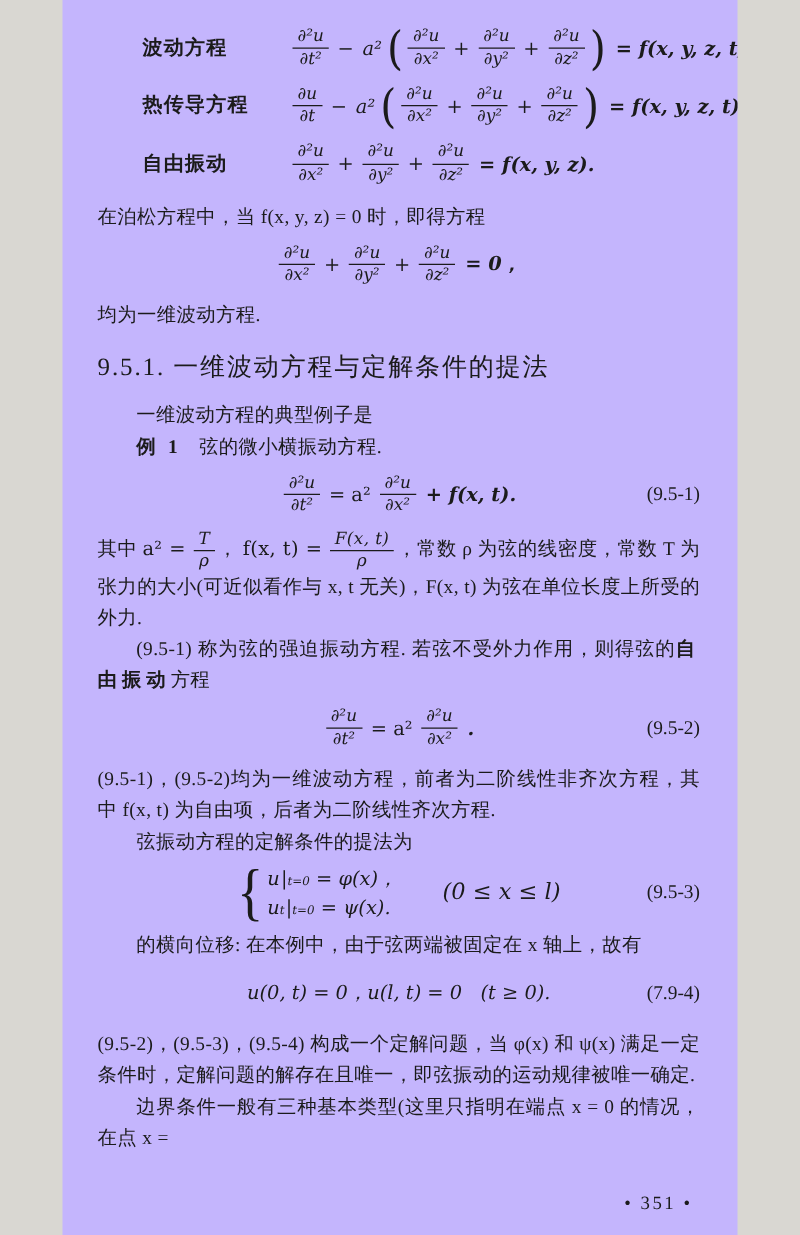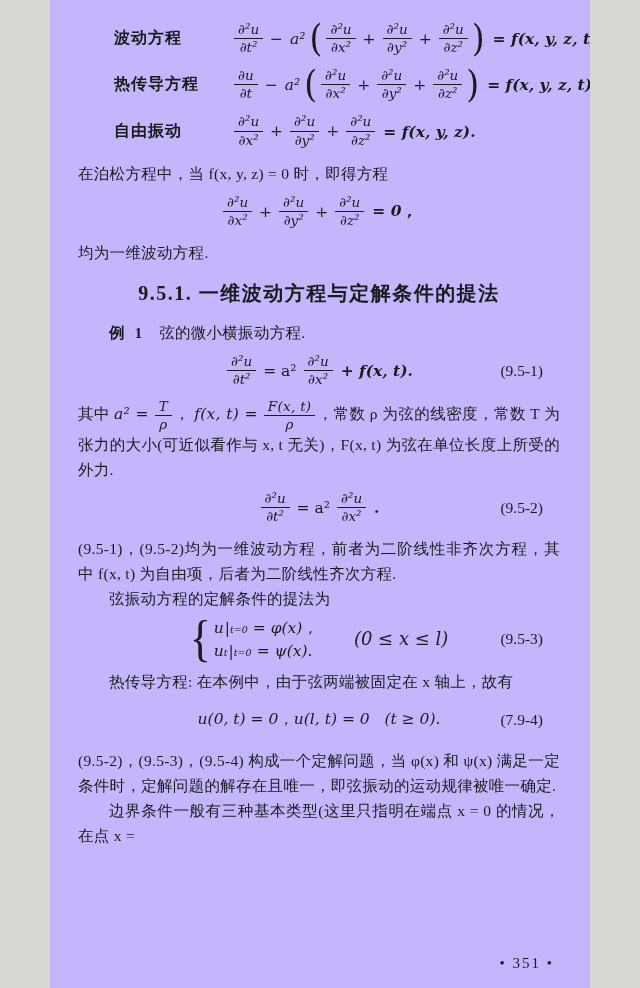--- a/index.html
+++ b/index.html
@@ -27,31 +27,31 @@
           font-style:italic; font-family:"DejaVu Serif",serif; }
   .frac .num { border-bottom:1.3px solid #1b1b1b; padding:0 4px 1px; }
   .frac .den { padding-top:1px; }
   .paren { display:inline-block; font-size:33px; font-style:normal; font-weight:300;
            line-height:0.9; transform:scaleY(1.12); margin:0 2px; }
 
   
   .para { font-size:15.5px; line-height:25px; text-align:justify;
           letter-spacing:0.3px; margin:0; }
   .indent { text-indent:31px; }
-  .heading { font-size:20px; font-weight:700; letter-spacing:1.5px;
-             margin:15px 0 13px 0;text-align:center; }
+  .heading { font-size:20px; font-weight:400; letter-spacing:1.5px;
+             margin:15px 0 13px 0; }
   .ex-label { letter-spacing:3px; }
   .ex-title { margin-left:14px;font-family:Liberation Serif, serif; }
   .emph { letter-spacing:4px; }
-  .mseg { font-style:italic; font-family:"DejaVu Serif",serif; margin:0 4px; }
+  .mseg { font-family:"DejaVu Serif",serif; margin:0 4px; }
 
   
   .disp { position:relative; display:flex; justify-content:center; align-items:center;
           margin:7px 0 9px; min-height:38px; }
-  .eq-no { position:absolute; right:17px; top:50%; transform:translateY(-50%);
+  .eq-no { position:absolute; right:0; top:50%; transform:translateY(-50%);
            font-size:15.5px; font-style:normal; font-family:"Liberation Serif",serif; }
 
   
   .brace { display:inline-block; font-size:44px; font-weight:200; font-style:normal;
            line-height:0.9; transform:scaleY(1.15); margin-right:3px; }
   .sys { display:flex; flex-direction:column; gap:3px; }
   .sys-line { display:flex; align-items:baseline; font-size:15.5px; font-style:italic;
               font-family:"DejaVu Serif",serif; }
   sub.s { font-size:9.5px; line-height:0; }
   .bar { font-style:normal; margin-left:1px; }
@@ -166,20 +166,21 @@
             <span class="den">∂z²</span>
           </span>
         <span class="rhs">= 0，</span>
       </span>
     </div>
 
     <p class="para">均为一维波动方程.</p>
 
     <h2 class="heading">9.5.1. 一维波动方程与定解条件的提法</h2>
 
+    <p class="para indent">一维波动方程的典型例子是</p>
 
     <p class="para indent"><b class="ex-label">例 1</b><span class="ex-title">弦的微小横振动方程.</span></p>
 
 
     <div class="disp">
       <span class="eq">
         <span class="frac">
             <span class="num">∂²u</span>
             <span class="den">∂t²</span>
           </span>
@@ -194,20 +195,21 @@
     </div>
 
     <p class="para"><span>其中</span><span class="mseg">a² =</span><span class="frac">
           <span class="num">T</span>
           <span class="den">ρ</span>
         </span><span>，</span><span class="mseg">f(x, t) =</span><span class="frac">
           <span class="num">F(x, t)</span>
           <span class="den">ρ</span>
         </span><span>，常数 ρ 为弦的线密度，常数 T 为张力的大小(可近似看作与 x, t 无关)，F(x, t) 为弦在单位长度上所受的外力.</span></p>
 
+    <p class="para indent"><span>(9.5-1) 称为弦的强迫振动方程. 若弦不受外力作用，则得弦的</span><b class="emph">自由振动</b><span>方程</span></p>
 
     <div class="disp">
       <span class="eq">
         <span class="frac">
             <span class="num">∂²u</span>
             <span class="den">∂t²</span>
           </span>
         <span class="op">= a²</span>
         <span class="frac">
             <span class="num">∂²u</span>
@@ -237,21 +239,21 @@
             <sub class="s">t</sub>
             <span class="bar">|</span>
             <sub class="s">t=0</sub>
             <span class="srhs">= ψ(x).</span>
           </span>
       </span>
       <span class="sys-note">(0 ≤ x ≤ l)</span>
       <span class="eq-no">(9.5-3)</span>
     </div>
 
-    <p class="para indent"><span>热传导方程:</span> <span>在本例中，由于弦两端被固定在 x 轴上，故有</span></p>
+    <p class="para indent"><span>的横向位移:</span> <span>在本例中，由于弦两端被固定在 x 轴上，故有</span></p>
 
     <div class="disp">
       <span class="eq">u(0, t) = 0，u(l, t) = 0&nbsp;&nbsp;&nbsp;(t ≥ 0).</span>
       <span class="eq-no">(7.9-4)</span>
     </div>
 
     <p class="para">(9.5-2)，(9.5-3)，(9.5-4) 构成一个定解问题，当 φ(x) 和 ψ(x) 满足一定条件时，定解问题的解存在且唯一，即弦振动的运动规律被唯一确定.</p>
 
     <p class="para indent">边界条件一般有三种基本类型(这里只指明在端点 x = 0 的情况，在点 x =</p>
 

